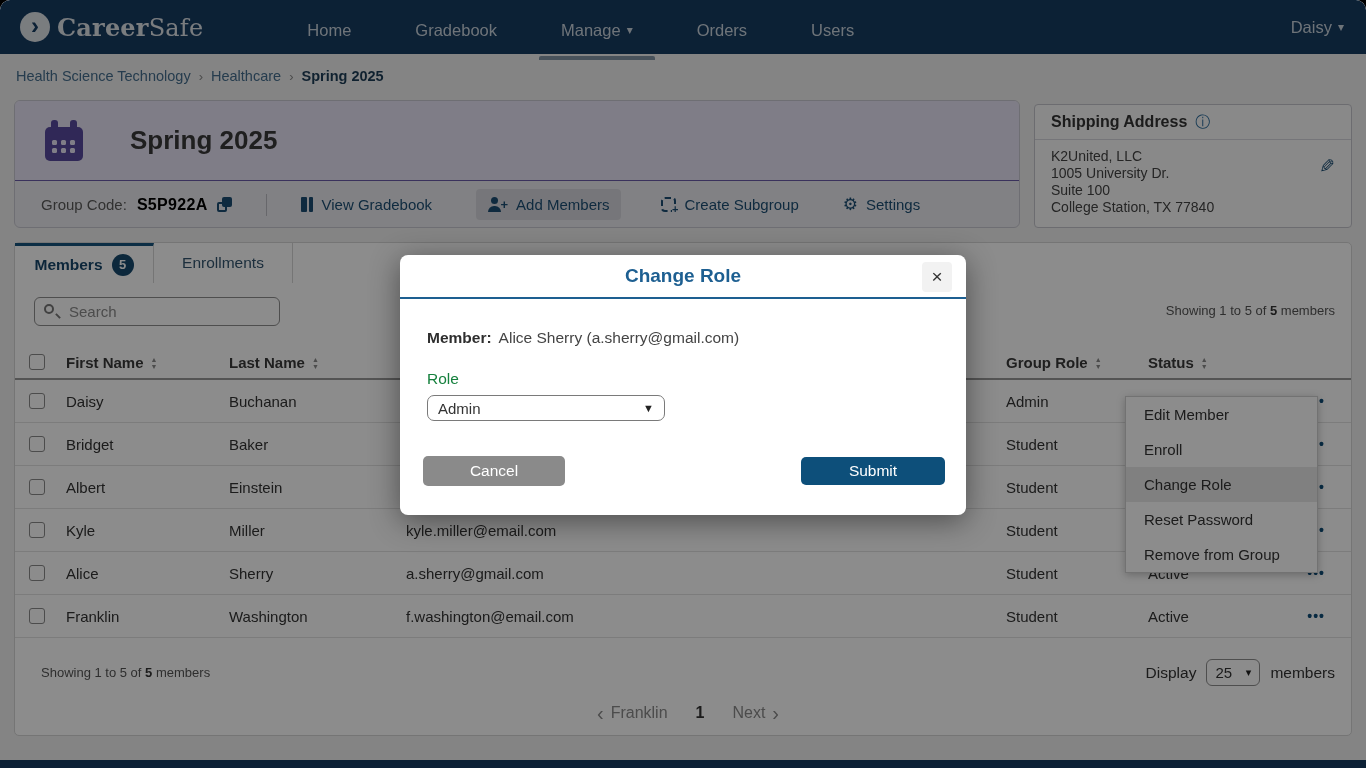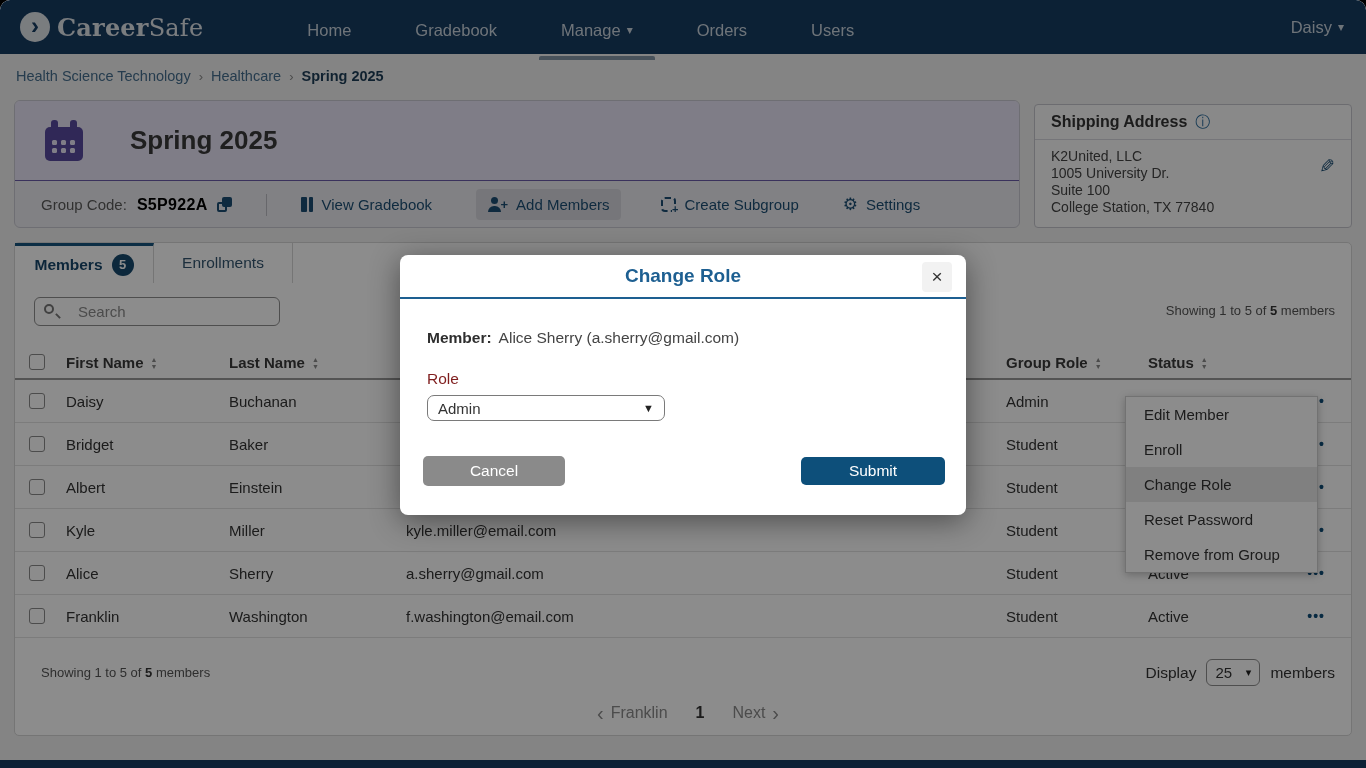--- a/index.html
+++ b/index.html
@@ -63,21 +63,21 @@
   .edit-icon { position:absolute; right:16px; top:18px; font-family:"DejaVu Sans", sans-serif; font-size:19px; color:#1c4e74; cursor:pointer; transform:scaleX(-1); }
 
   
   .main-card { position:absolute; left:14px; top:242px; width:1338px; height:494px; background:#fff; border:1px solid #d5d5d5; border-radius:5px; }
   .tabs { display:flex; height:40px; }
   .tab { display:flex; align-items:center; justify-content:center; gap:9px; width:139px; font-size:15.5px; cursor:pointer; border-right:1px solid #d5d5d5; color:#33556f; }
   .tab.active { border-top:3px solid #16547e; font-weight:bold; color:#16466b; background:#fff; }
   .tab-badge { width:22px; height:22px; border-radius:50%; background:#174a6e; color:#fff; font-size:13px; font-weight:bold; display:flex; align-items:center; justify-content:center; }
   .filter-row { position:relative; margin-top:14px; padding-left:19px; display:flex; gap:15px; align-items:center; height:29px; }
   .search-box { position:relative; width:246px; height:29px; }
-  .search-box input { width:100%; height:100%; border:1px solid #8f8f8f; border-radius:6px; padding:0 10px 0 43px; font-size:15px; color:#333; font-family:"Liberation Sans", sans-serif; background:#fff; outline:none; }
+  .search-box input { width:100%; height:100%; border:1px solid #8f8f8f; border-radius:6px; padding:0 10px 0 34px; font-size:15px; color:#333; font-family:"Liberation Sans", sans-serif; background:#fff; outline:none; }
   .search-box input::placeholder { color:#8a8a8a; }
   .mag-icon { position:absolute; left:10px; top:7px; width:10px; height:10px; border:2px solid #777; border-radius:50%; }
   .mag-icon::after { content:""; position:absolute; left:9px; top:9px; width:6px; height:2px; background:#777; transform:rotate(45deg); }
   .select-box { display:flex; align-items:center; justify-content:space-between; border:1px solid #8f8f8f; border-radius:6px; background:#fff; height:29px; padding:0 10px; font-size:15px; color:#333; cursor:pointer; }
   .roles-select { width:175px; }
   .select-caret { font-size:11px; color:#222; }
   .showing-top { position:absolute; right:16px; top:6px; font-size:13px; color:#555; }
   .showing-top b, .showing-bottom b { font-weight:bold; color:#333; }
 
   
@@ -112,21 +112,21 @@
   .overlay { position:absolute; inset:0; background:rgba(0,0,0,0.45); z-index:40; border-radius:10px 10px 0 0; }
 
   
   .modal { position:absolute; left:400px; top:255px; width:566px; height:260px; background:#fff; border-radius:8px; box-shadow:0 6px 30px rgba(0,0,0,0.45); z-index:100; }
   .modal-head { position:relative; height:44px; display:flex; align-items:center; justify-content:center; border-bottom:2px solid #1d5f91; }
   .modal-title { font-size:19px; font-weight:bold; color:#1d5f91; }
   .modal-close { position:absolute; right:14px; top:7px; width:30px; height:30px; background:#f2f2f2; border-radius:4px; display:flex; align-items:center; justify-content:center; font-size:19px; color:#333; cursor:pointer; }
   .modal-body { padding:30px 27px 0 27px; }
   .member-line { font-size:15.5px; color:#444; }
   .member-line b { color:#2e2e2e; margin-right:7px; }
-  .role-label { margin-top:23px; font-size:15.5px; color:#7f1d1d; }
+  .role-label { margin-top:23px; font-size:15.5px; color:#15803d; }
   .role-select { margin-top:7px; width:238px; height:26px; border-radius:7px; border:1px solid #7a7a7a; }
   .modal-btns { display:flex; justify-content:space-between; align-items:center; margin-top:35px; padding:0 0; }
   .btn { display:flex; align-items:center; justify-content:center; border-radius:5px; color:#fff; font-size:15.5px; cursor:pointer; }
   .btn-cancel { width:142px; height:30px; background:#8a8a8a; margin-left:-4px; }
   .btn-submit { width:144px; height:28px; background:#0d4f7a; margin-right:-6px; }
 </style>
 </head>
 <body>
 
 <div class="page">

